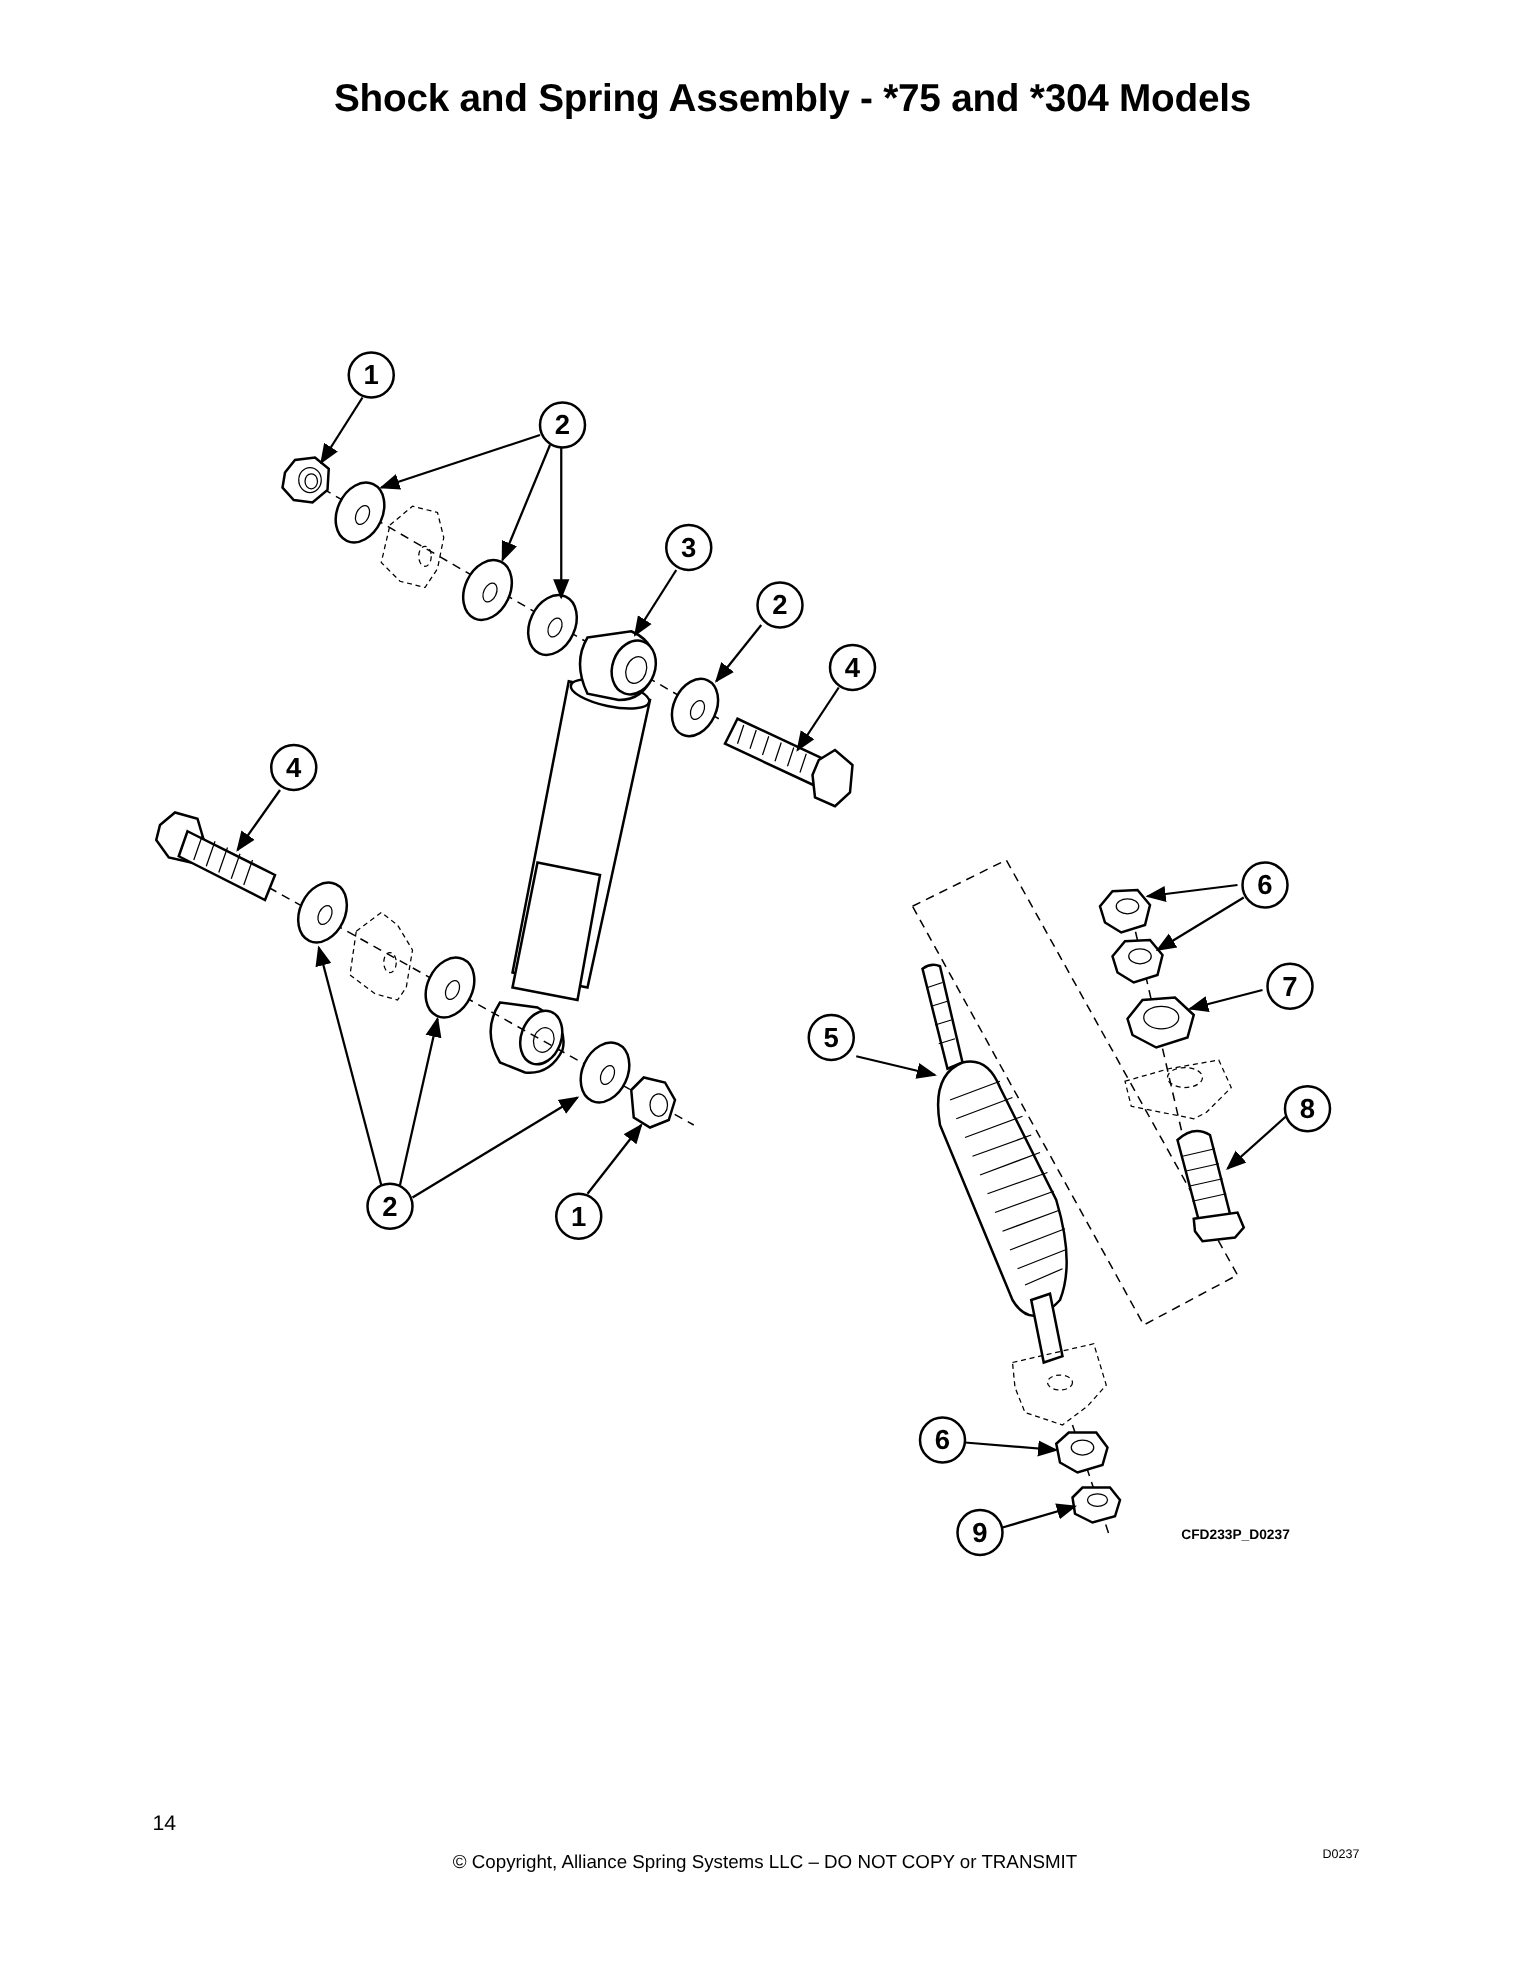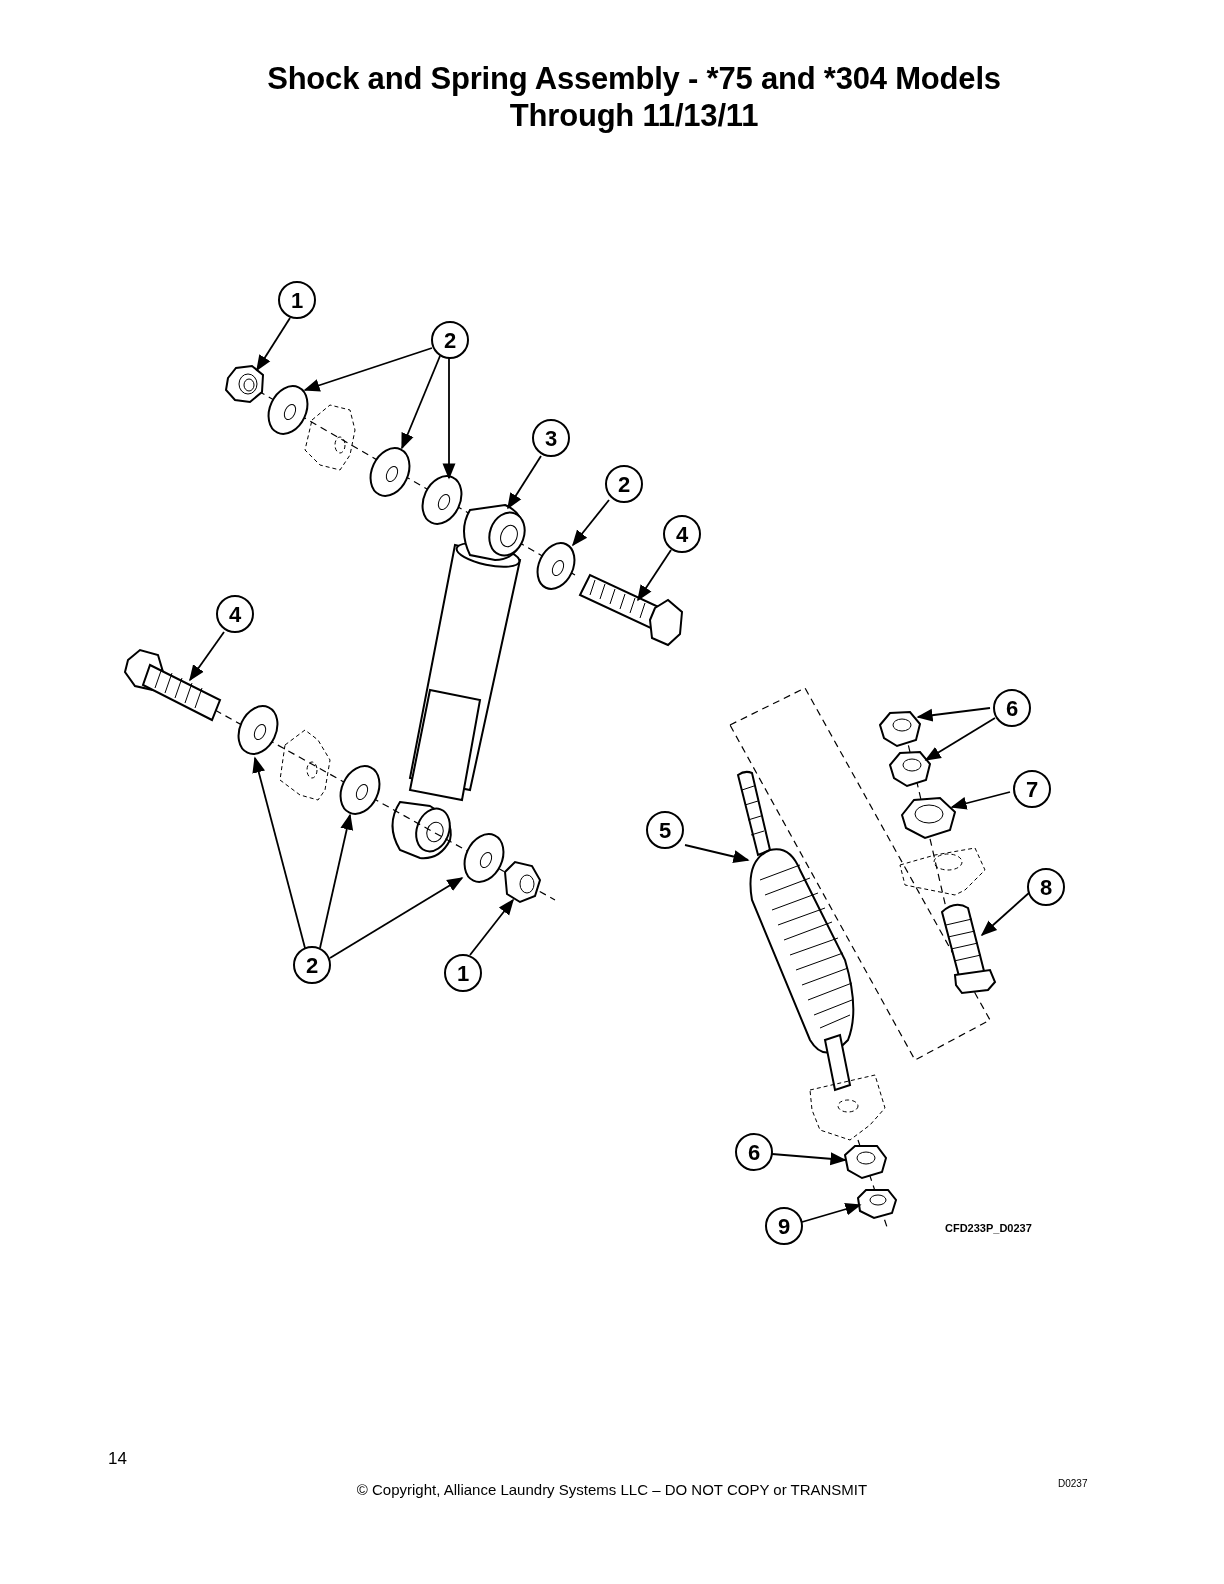--- a/index.html
+++ b/index.html
@@ -9,30 +9,29 @@
   #diagram { position: absolute; left: 0; top: 0; width: 1224px; height: 1584px; }
   .callout circle { fill: #fff; stroke: #000; stroke-width: 2; }
   .callout text { font-family: "Liberation Sans", sans-serif; font-weight: bold; font-size: 22px; text-anchor: middle; dominant-baseline: central; }
   .leader { stroke: #000; stroke-width: 1.8; fill: none; marker-end: url(#arrow); }
   .part { stroke: #000; stroke-width: 2; fill: #fff; }
   .thin { stroke: #000; stroke-width: 1; fill: none; }
   .dash { stroke: #000; stroke-width: 1.2; fill: none; stroke-dasharray: 7 5; }
   .phantom { stroke: #000; stroke-width: 1; fill: none; stroke-dasharray: 4 3; }
   .drawing-code { position: absolute; left: 945px; top: 1222px; font-size: 11px; font-weight: bold; }
   .footer { position: absolute; top: 1470px; font-size: 15px; }
-  .page-num { left: 108px; top: 1449px; font-size: 17px; }
+  .page-num { left: 122px; top: 1449px; font-size: 17px; }
   .copyright { left: 0; width: 1224px; text-align: center; top: 1481px; font-size: 15px; }
   .doc-code { left: 1058px; top: 1478px; font-size: 10px; }
 </style>
 </head>
 <body>
 
 <div class="title">
   <div>Shock and Spring Assembly - *75 and *304 Models</div>
-  <div>Through 11/13/11</div>
 </div>
 
 <svg id="diagram" viewBox="0 0 1224 1584" xmlns="http://www.w3.org/2000/svg">
   <defs>
     <marker id="arrow" viewBox="0 0 10 10" refX="9" refY="5" markerWidth="9" markerHeight="9" orient="auto-start-reverse">
       <path d="M0,1 L10,5 L0,9 z" fill="#000"></path>
     </marker>
   </defs>
 
   <line class="dash" x1="248" y1="385" x2="575" y2="575"></line>
@@ -232,14 +231,14 @@
     </g>
   <g class="callout">
       <circle cx="784" cy="1226" r="18"></circle>
       <text x="784" y="1226">9</text>
     </g>
 </svg>
 
 <div class="drawing-code">CFD233P_D0237</div>
 
 <div class="footer page-num">14</div>
-<div class="footer copyright">© Copyright, Alliance Laundry Systems LLC – DO NOT COPY or TRANSMIT</div>
+<div class="footer copyright">© Copyright, Alliance Spring Systems LLC – DO NOT COPY or TRANSMIT</div>
 <div class="footer doc-code">D0237</div>
 
 </body></html>

